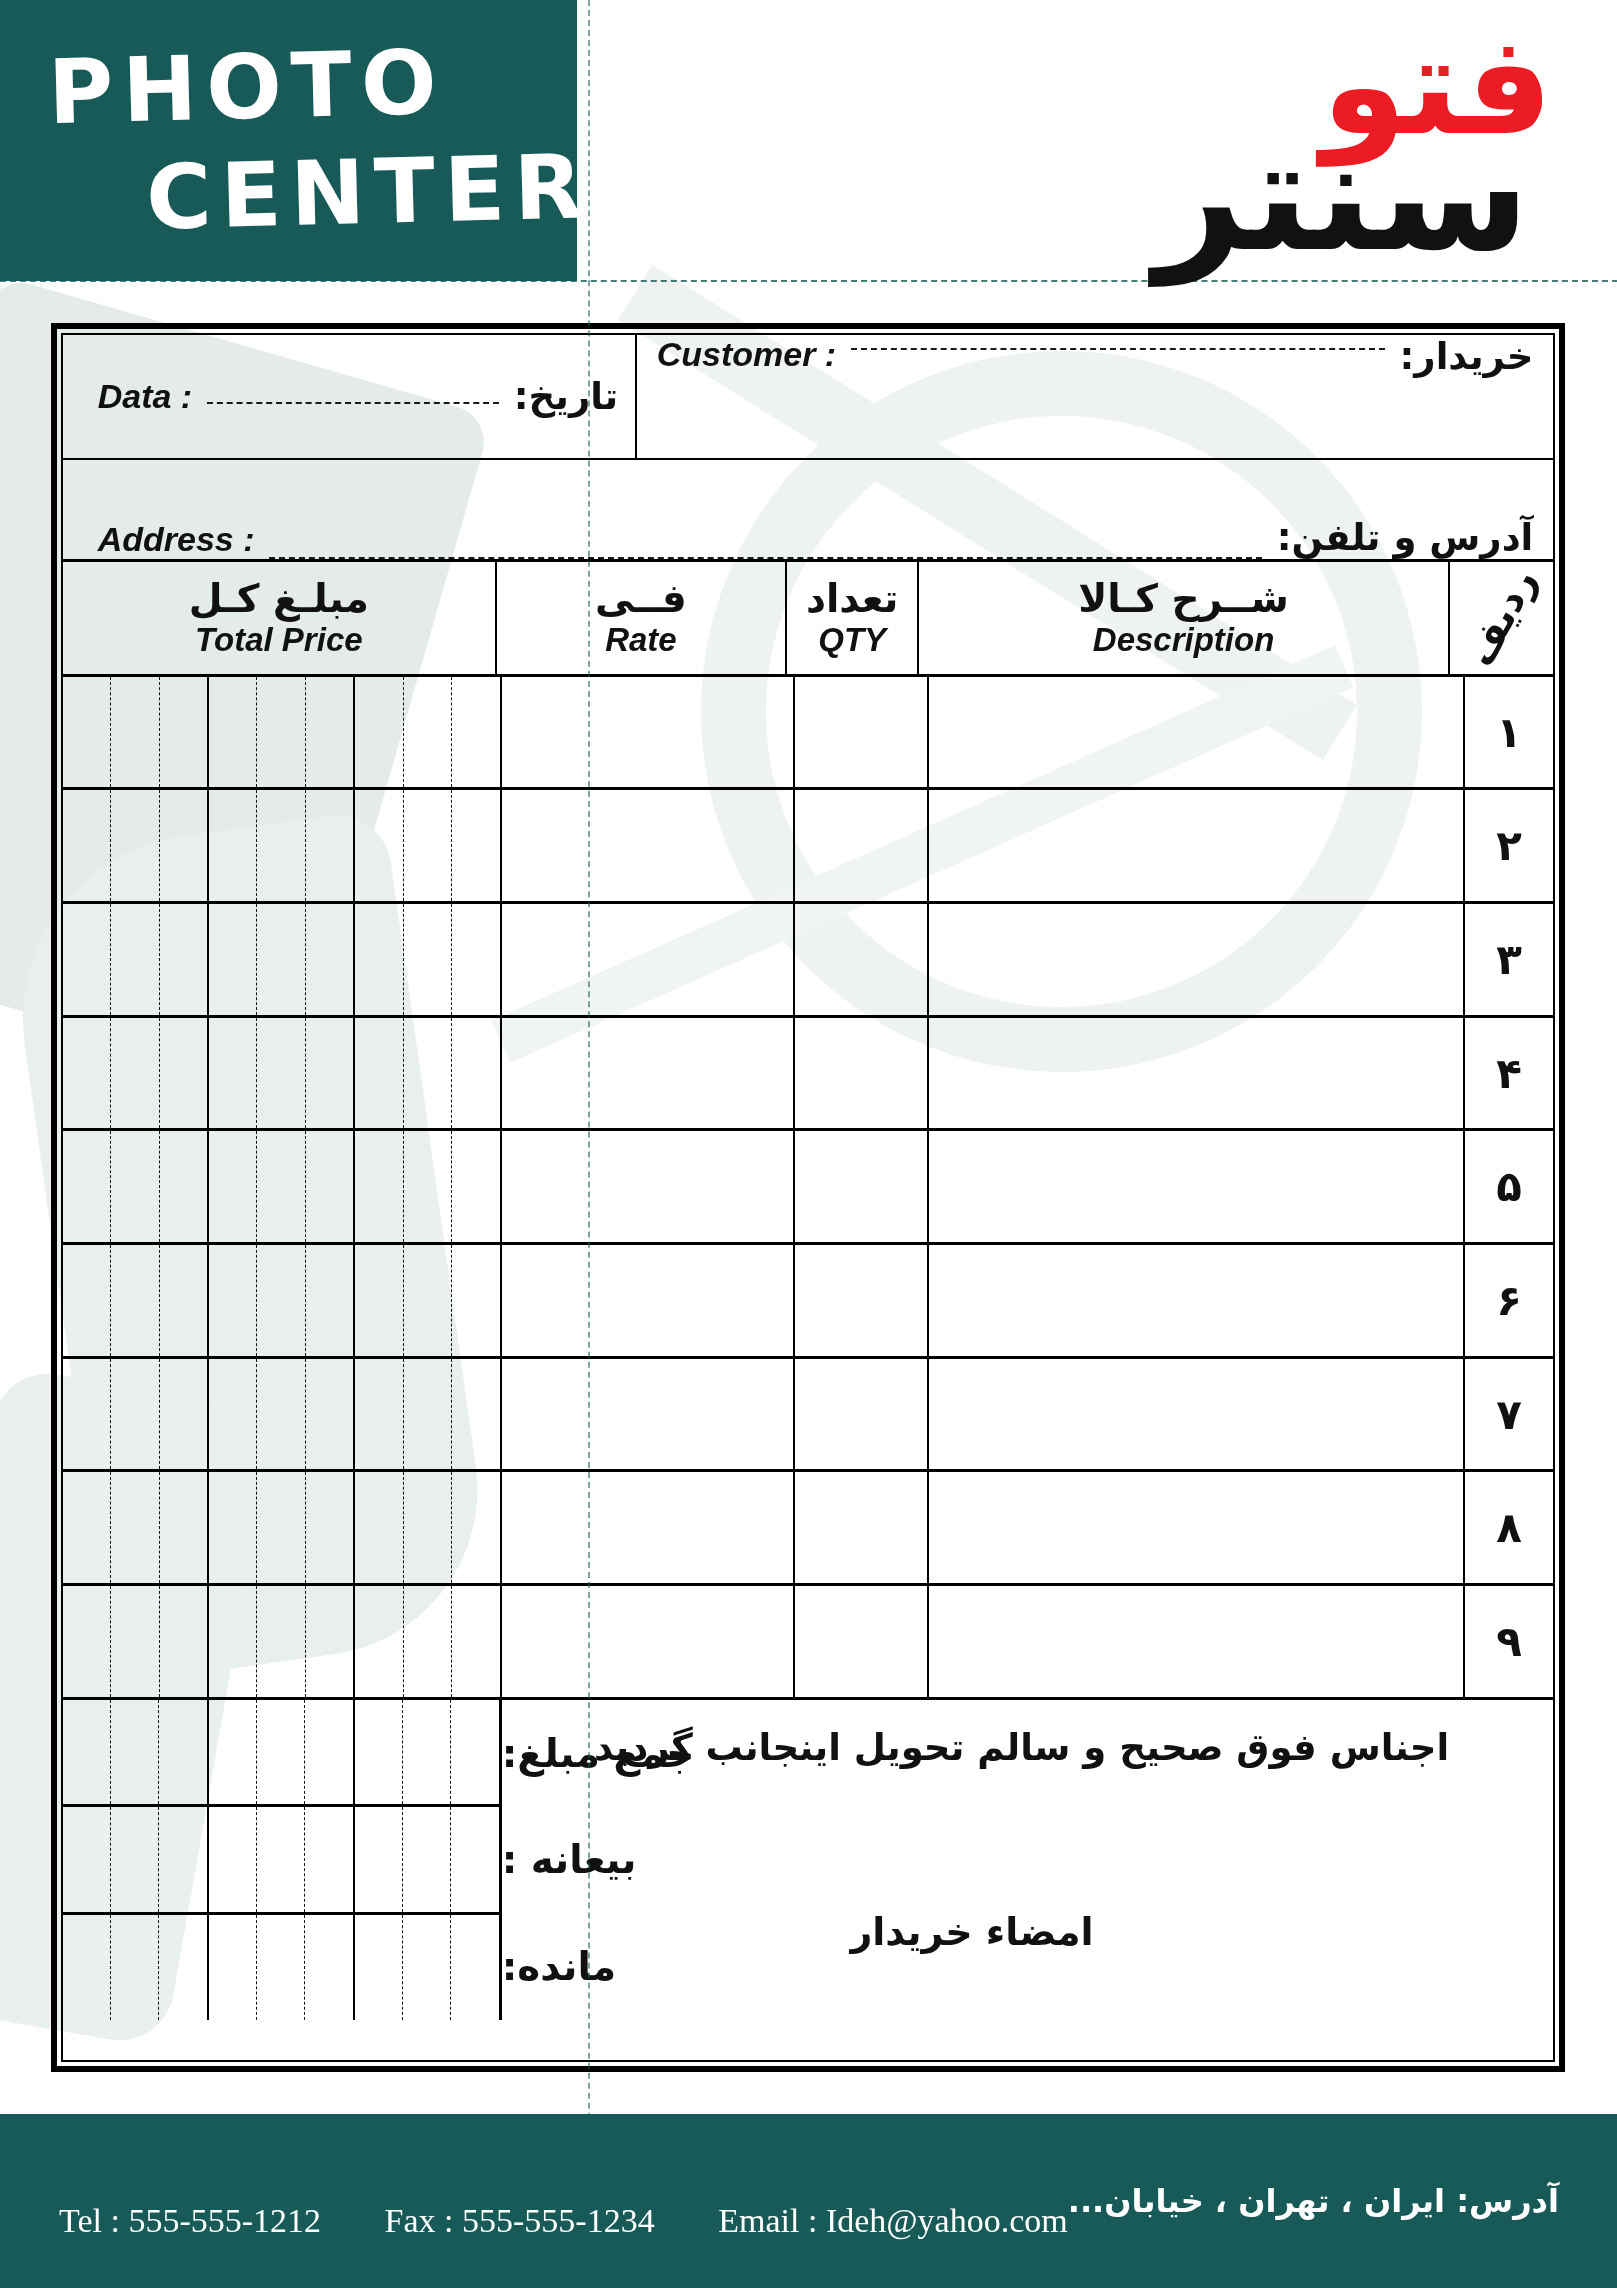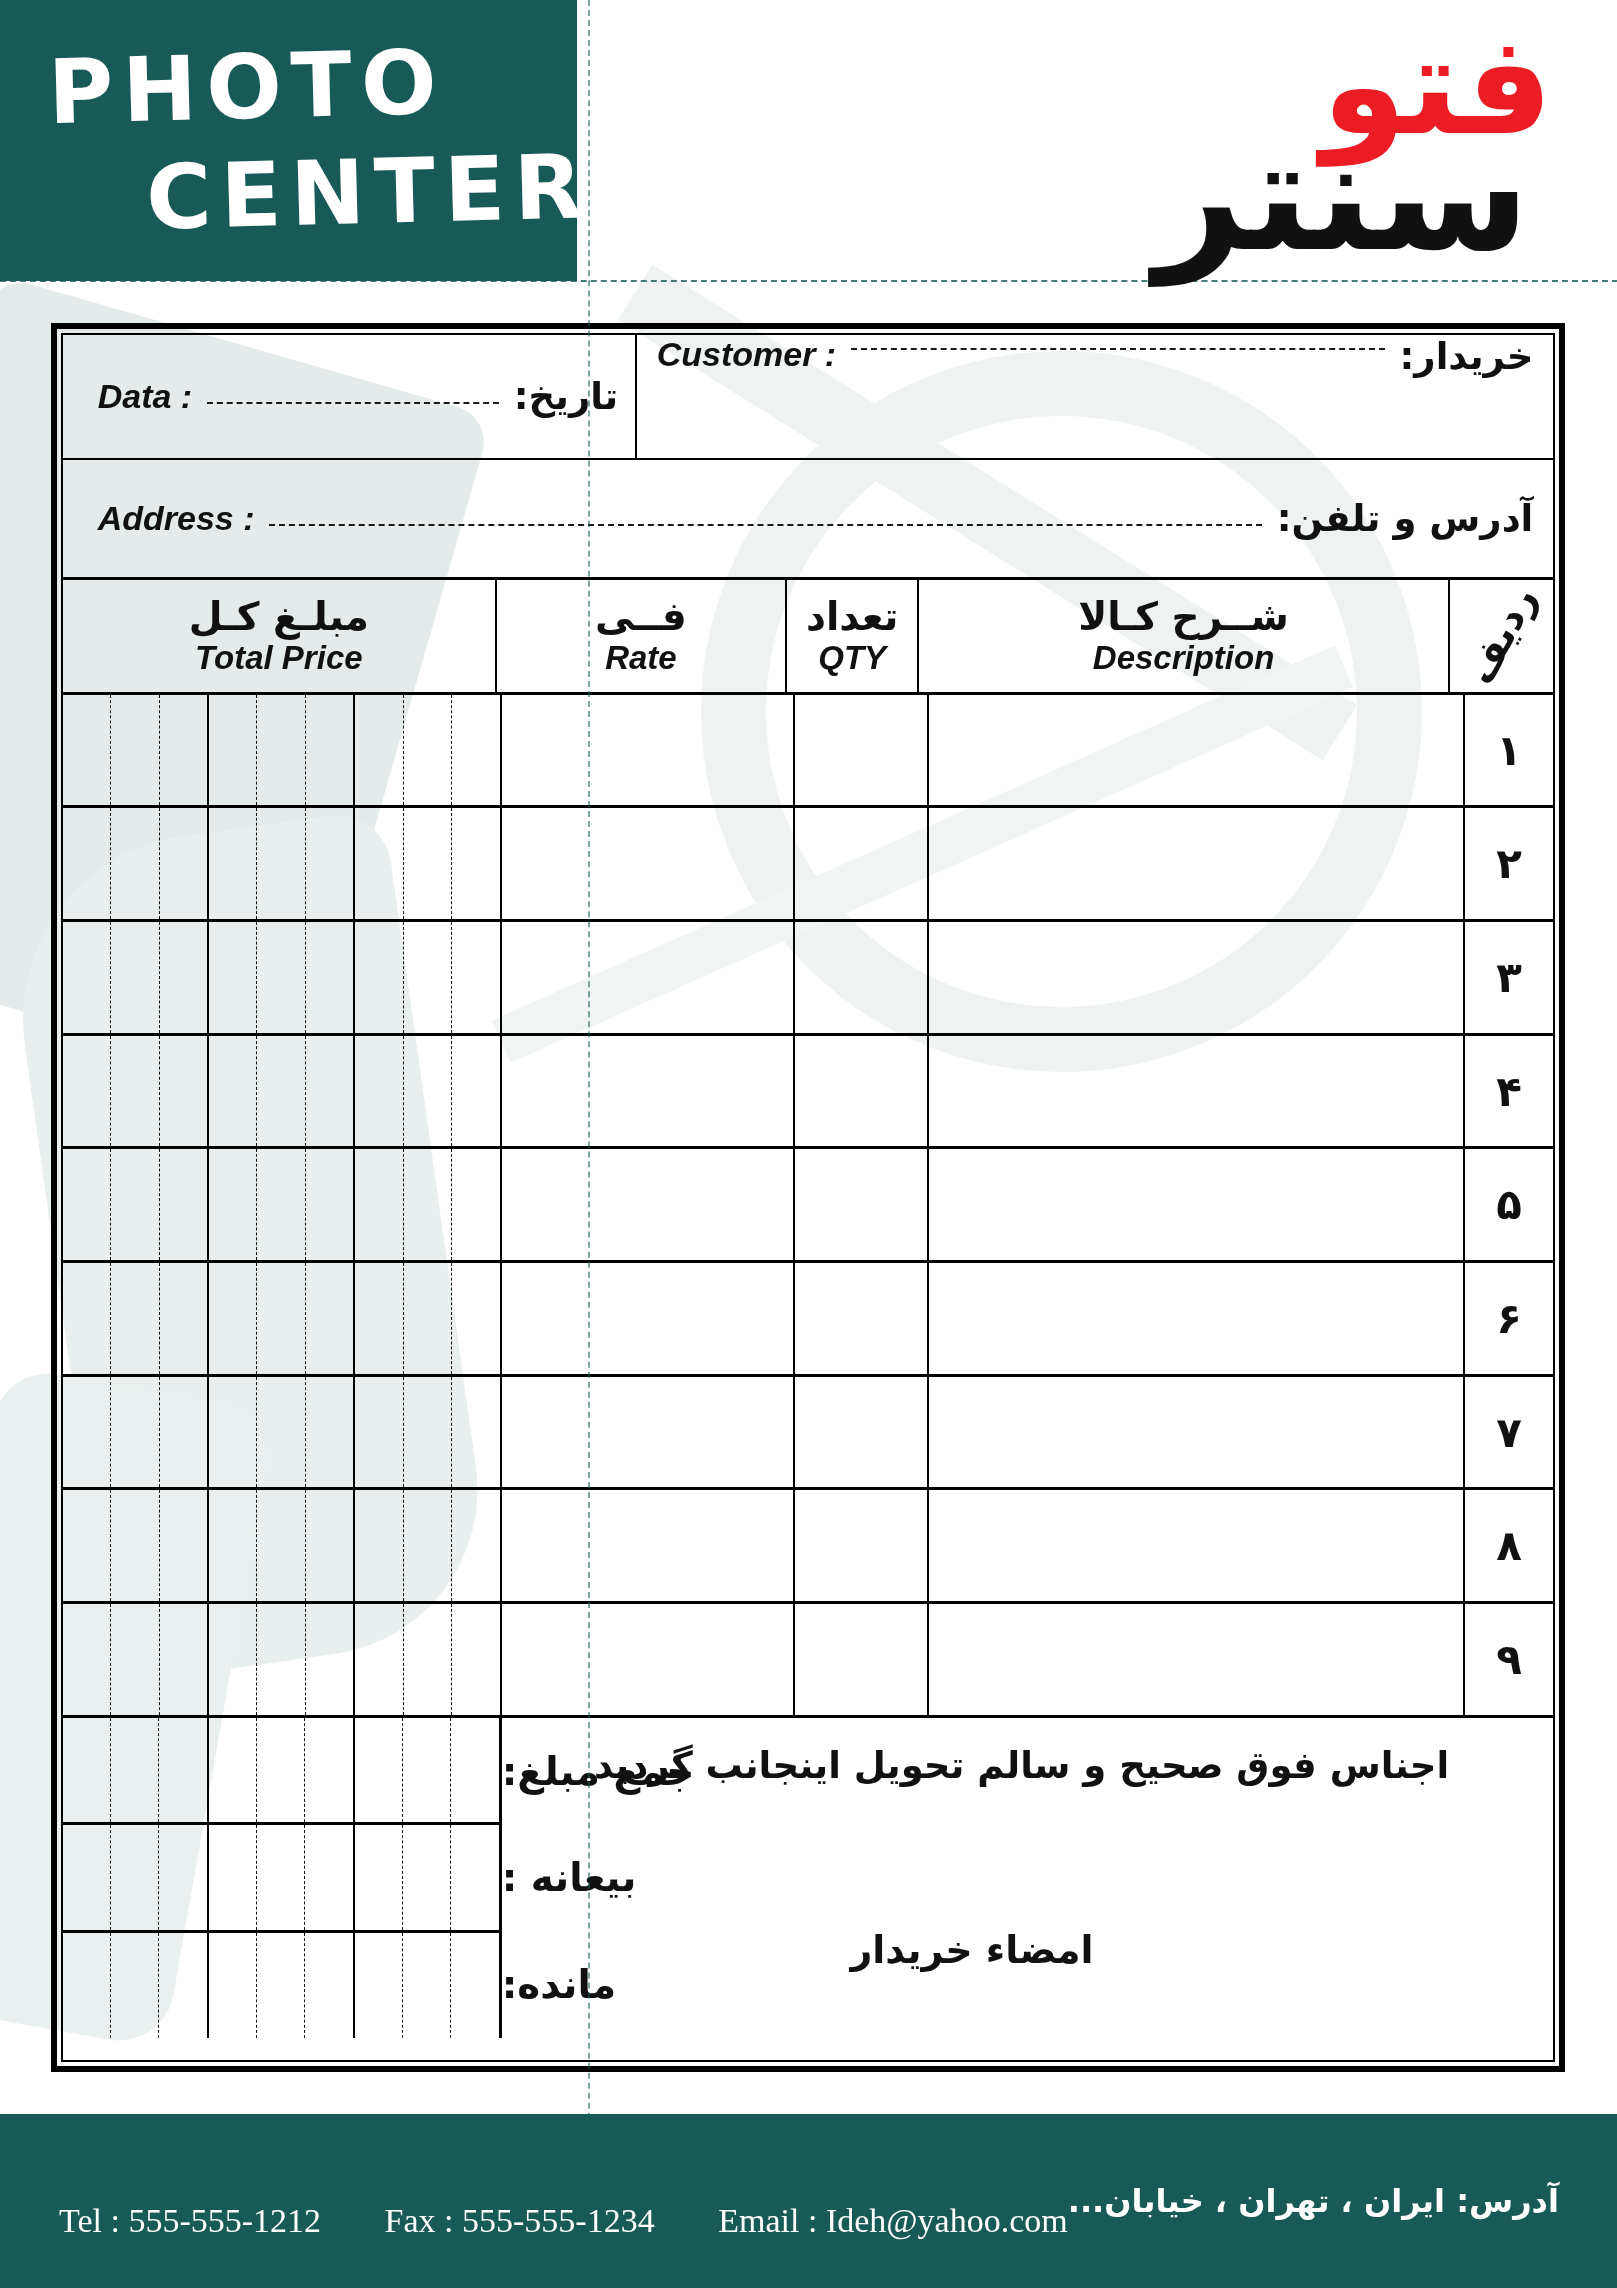--- a/index.html
+++ b/index.html
@@ -31,21 +31,21 @@
   
   .form-outer{position:absolute;left:51px;top:323px;width:1514px;height:1749px;border:6.5px solid #000;box-sizing:border-box;z-index:5;background:transparent;}
   .form-inner{position:absolute;left:3.7px;top:3.7px;right:3.7px;bottom:3.7px;border:2.8px solid #000;box-sizing:border-box;display:flex;flex-direction:column;}
 
   .fa{font-family:"DejaVu Sans",sans-serif;font-weight:bold;color:#111;}
   .en-label{font-family:"Liberation Sans",sans-serif;font-weight:bold;font-style:italic;color:#111;}
 
   .row-customer{height:125px;display:flex;flex-direction:row;border-bottom:2.8px solid #000;box-sizing:border-box;}
   .cell-date{width:574px;display:flex;align-items:center;border-right:2.8px solid #000;box-sizing:border-box;padding:0 16.6px 0 35px;}
   .cell-customer{flex:1;display:flex;padding:0 20px;}
-  .row-address{height:120px;display:flex;align-items:center;border-bottom:3.7px solid #000;box-sizing:border-box;padding:0 20px 0 35px;}
+  .row-address{height:102px;display:flex;align-items:flex-end;border-bottom:3.7px solid #000;box-sizing:border-box;padding:0 20px 0 35px;}
 
   .fill-dashes{flex:1;height:0;border-bottom:2.8px dashed #1a1a1a;margin:13px 14.8px 0 14.8px;}
   .lbl-en-md{font-size:34px;}
   .lbl-fa-md{font-size:37px;}
 
   
   .thead{height:115px;display:flex;flex-direction:row;border-bottom:3.7px solid #000;box-sizing:border-box;}
   .hcol{display:flex;flex-direction:column;align-items:center;justify-content:center;box-sizing:border-box;}
   .hcol .fa{font-size:39px;line-height:1.15;}
   .hcol .en-label{font-size:33px;line-height:1.1;}

